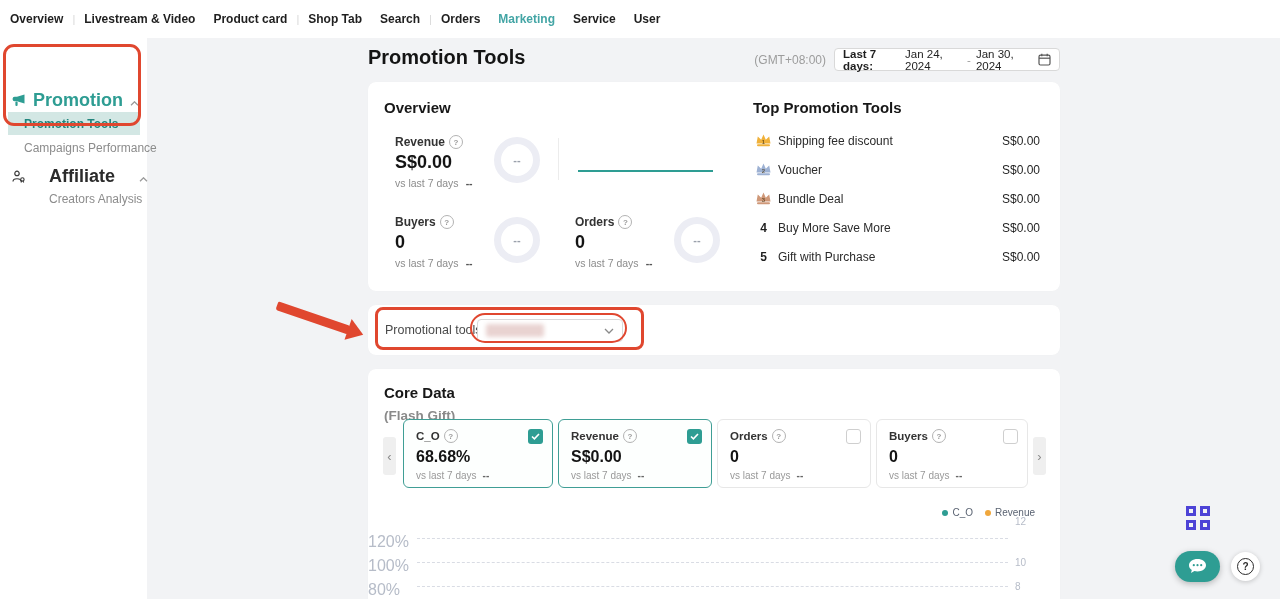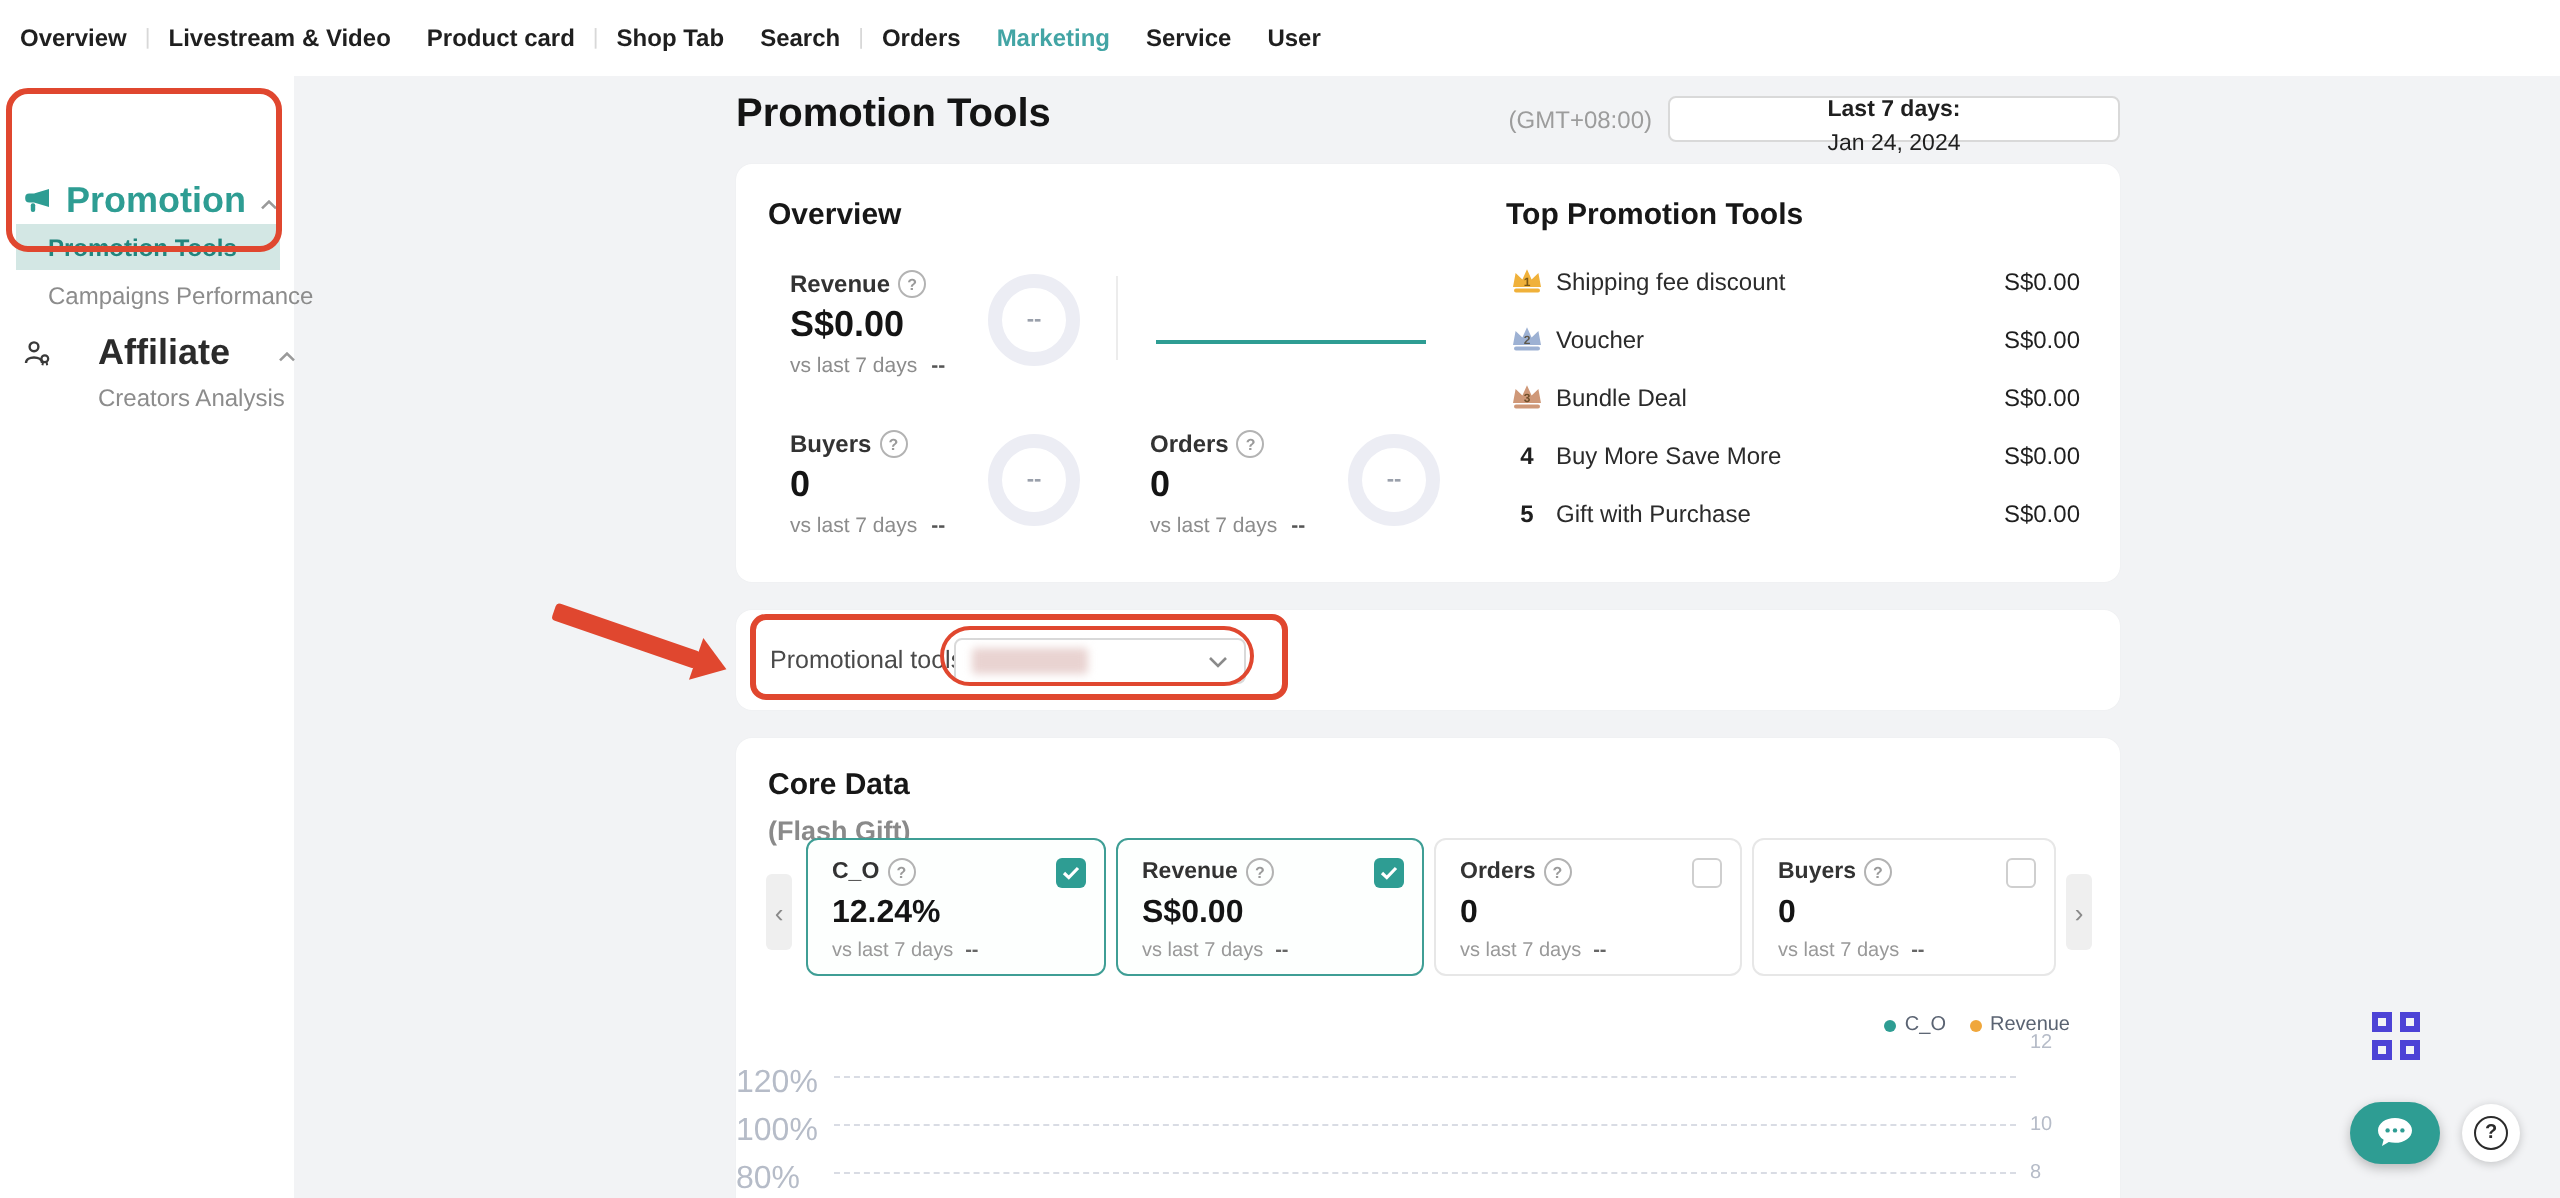--- a/index.html
+++ b/index.html
@@ -25,21 +25,21 @@
   #red-rect-sidebar{left:3px;top:44px;width:132px;height:76px;}
   #red-rect-filter{left:375px;top:307px;width:263px;height:37px;border-radius:8px;}
   #red-oval{left:470px;top:313px;width:153px;height:26px;border:2.5px solid #e0472f;border-radius:16px;position:absolute;z-index:21;pointer-events:none;}
   #red-arrow{position:absolute;left:277px;top:301px;width:76px;height:9px;background:#e0472f;border-radius:2px;transform:rotate(19deg);transform-origin:left center;z-index:22;pointer-events:none;}
   #red-arrow:after{content:'';position:absolute;right:-15px;top:-7px;border-left:16px solid #e0472f;border-top:11.5px solid transparent;border-bottom:11.5px solid transparent;}
 
   
   .content-bg{position:absolute;left:147px;top:38px;width:1133px;height:561px;background:#f2f3f5;}
   .page-title{position:absolute;left:368px;top:46px;font-size:20px;font-weight:700;color:#141414;}
   .tz{position:absolute;left:712px;top:53px;width:114px;text-align:right;font-size:12px;color:#9c9c9c;}
-  .datebox{position:absolute;left:834px;top:48px;width:226px;height:23px;background:#fff;border:1px solid #d9d9d9;border-radius:4px;display:flex;align-items:center;padding:0 8px;box-sizing:border-box;gap:5px;font-size:11.5px;color:#1f1f1f;cursor:pointer;flex-direction:column;}
+  .datebox{position:absolute;left:834px;top:48px;width:226px;height:23px;background:#fff;border:1px solid #d9d9d9;border-radius:4px;display:flex;align-items:center;padding:0 8px;box-sizing:border-box;gap:5px;font-size:11.5px;color:#1f1f1f;cursor:pointer;}
   .datebox .rng{font-weight:700;}
   .datebox .cal{margin-left:auto;display:flex;}
 
   .card{position:absolute;background:#fff;border-radius:8px;box-shadow:0 0 1px rgba(0,0,0,.04);}
   #overview-card{left:368px;top:82px;width:692px;height:209px;}
   #filter-card{left:368px;top:305px;width:692px;height:50px;}
   #core-card{left:368px;top:369px;width:692px;height:262px;}
 
   .sec-title{font-size:15px;font-weight:700;color:#171717;}
 
@@ -302,21 +302,21 @@
     <div class="core-metric selected" style="left:35px;width:150px;">
       <div class="cm-label-row">
         <span>C_O</span>
         <span class="help-ic">?</span>
       </div>
       <span class="cm-check on">
         <svg width="9" height="7" viewBox="0 0 9 7">
             <polyline points="1,3.5 3.4,5.8 8,1" fill="none" stroke="#fff" stroke-width="1.6"></polyline>
           </svg>
       </span>
-      <div class="cm-value">12.24%</div>
+      <div class="cm-value">68.68%</div>
       <div class="cm-compare">
         <span>vs last 7 days</span>
         <span class="dash">--</span>
       </div>
     </div>
 
     <div class="core-metric selected" style="left:190px;width:154px;">
       <div class="cm-label-row">
         <span>Revenue</span>
         <span class="help-ic">?</span>

